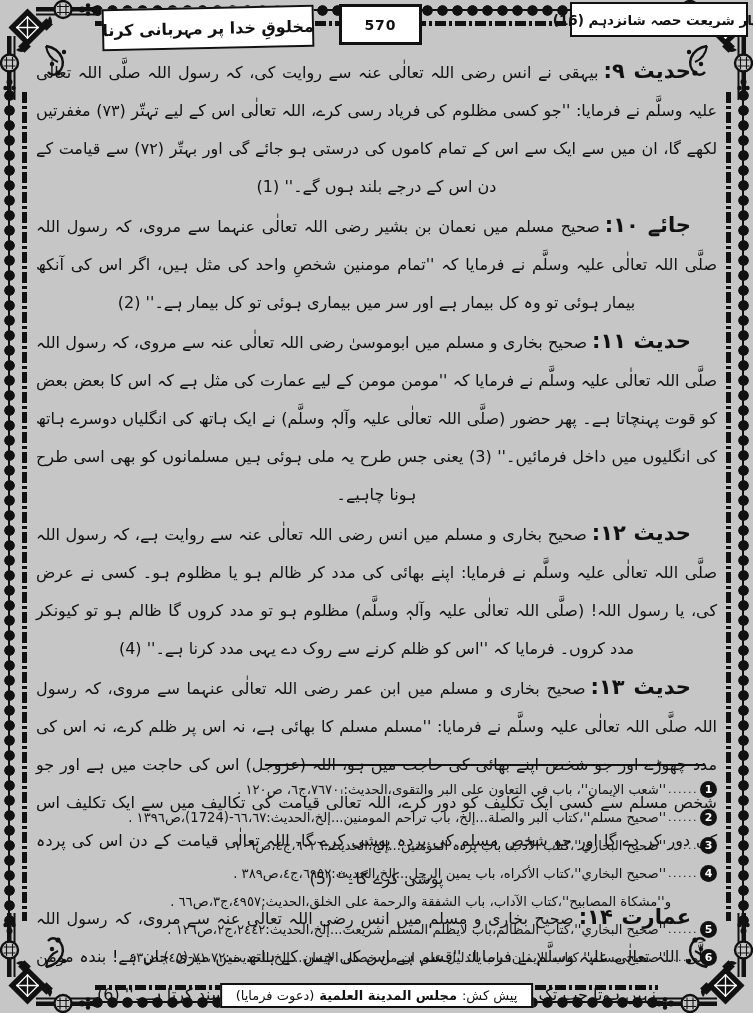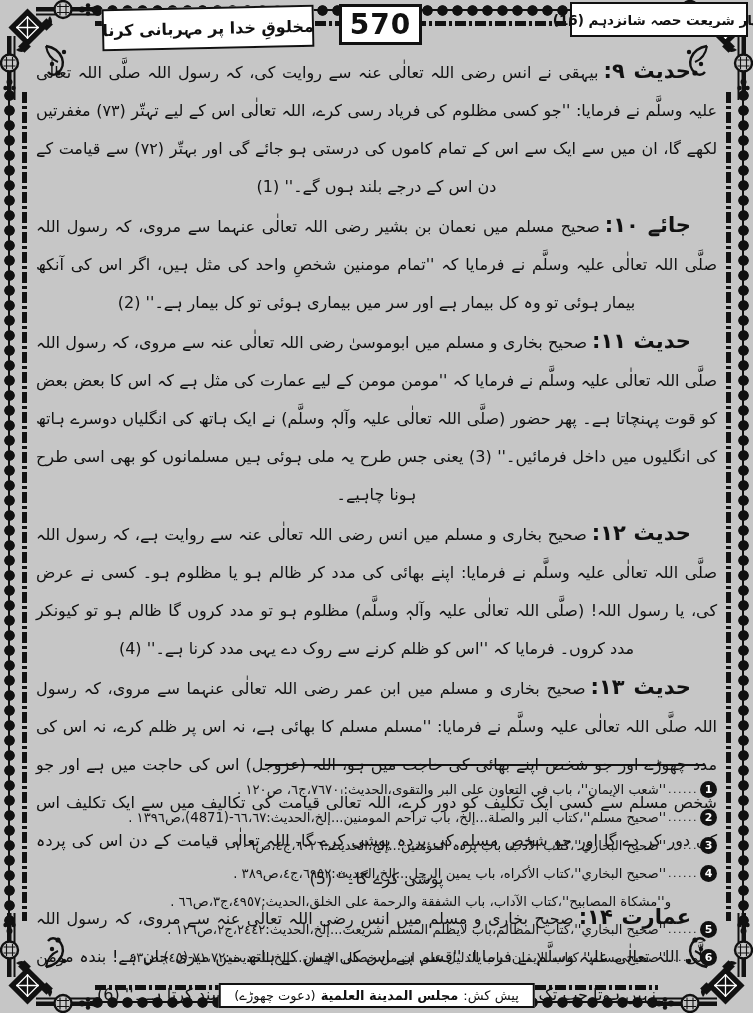--- a/index.html
+++ b/index.html
@@ -51,21 +51,21 @@
   .c-bl{bottom:0;left:0;transform:scaleY(-1);}
   .c-br{bottom:0;right:0;transform:scale(-1,-1);}
   
   .hbox{
     position:absolute;background:#fff;border:2px solid #111;z-index:5;
     display:flex;align-items:center;justify-content:center;
     white-space:nowrap;direction:rtl;
   }
   .hbox-title{top:2px;right:5px;width:174px;height:31px;font-size:13.5px;font-weight:bold;}
   .hbox-page{top:4px;left:339px;width:77px;height:35px;border-width:3px;
-    font-size:28px;font-weight:bold;letter-spacing:1px;direction:ltr;}
+    font-size:14px;font-weight:bold;letter-spacing:1px;direction:ltr;}
   .hbox-chapter{top:7px;left:102px;width:208px;height:38px;font-size:16px;font-weight:bold;transform:rotate(-1.2deg);}
   
   .content{
     position:absolute;top:52px;right:36px;left:36px;
     direction:rtl;text-align:justify;text-align-last:center;
     font-size:16px;line-height:38px;z-index:2;
   }
   .hadith{margin:0;text-indent:26px;}
   .hlabel{font-weight:bold;font-size:21px;padding-left:5px;}
   
@@ -166,21 +166,21 @@
   <div class="footnotes">
     <div class="fn-sep"></div>
     <div class="fn-row">
       <span class="fn-num">1</span>
       <span class="fn-dots">......</span>
       <span class="fn-text">''شعب الإيمان''، باب في التعاون على البر والتقوى،الحديث: ٧٦٧٠،ج٦، ص١٢٠ .</span>
     </div>
     <div class="fn-row">
       <span class="fn-num">2</span>
       <span class="fn-dots">......</span>
-      <span class="fn-text">''صحيح مسلم''،كتاب البر والصلة...إلخ، باب تراحم المومنين...إلخ،الحديث:٦٦،٦٧-(4871)،ص١٣٩٦ .</span>
+      <span class="fn-text">''صحيح مسلم''،كتاب البر والصلة...إلخ، باب تراحم المومنين...إلخ،الحديث:٦٦،٦٧-(1724)،ص١٣٩٦ .</span>
     </div>
     <div class="fn-row">
       <span class="fn-num">3</span>
       <span class="fn-dots">......</span>
       <span class="fn-text">''صحيح البخاري''،كتاب الأدب، باب پردہ المؤمنين...إلخ،الحديث:٦٠٢٦،ج٤،ص١٠٦ .</span>
     </div>
     <div class="fn-row">
       <span class="fn-num">4</span>
       <span class="fn-dots">......</span>
       <span class="fn-text">''صحيح البخاري''،كتاب الأكراه، باب يمين الرجل...إلخ،الحديث:٦٩٥٢،ج٤،ص٣٨٩ .</span>
@@ -196,16 +196,16 @@
     <div class="fn-row">
       <span class="fn-num">6</span>
       <span class="fn-dots">......</span>
       <span class="fn-text">''صحيح مسلم''،كتاب الإيمان، باب الدليل على ان من خصال الإيمان...إلخ،الحديث:٧١،٧٢-(٤٥)،ص٤٣ .</span>
     </div>
   </div>
 
   <div class="footer">
     <span>پیش کش:</span>
     <span class="pub">مجلس المدينة العلمية</span>
-    <span>(دعوت چھوڑے)</span>
+    <span>(دعوت فرمایا)</span>
   </div>
 
 </div>
 
 </body></html>

